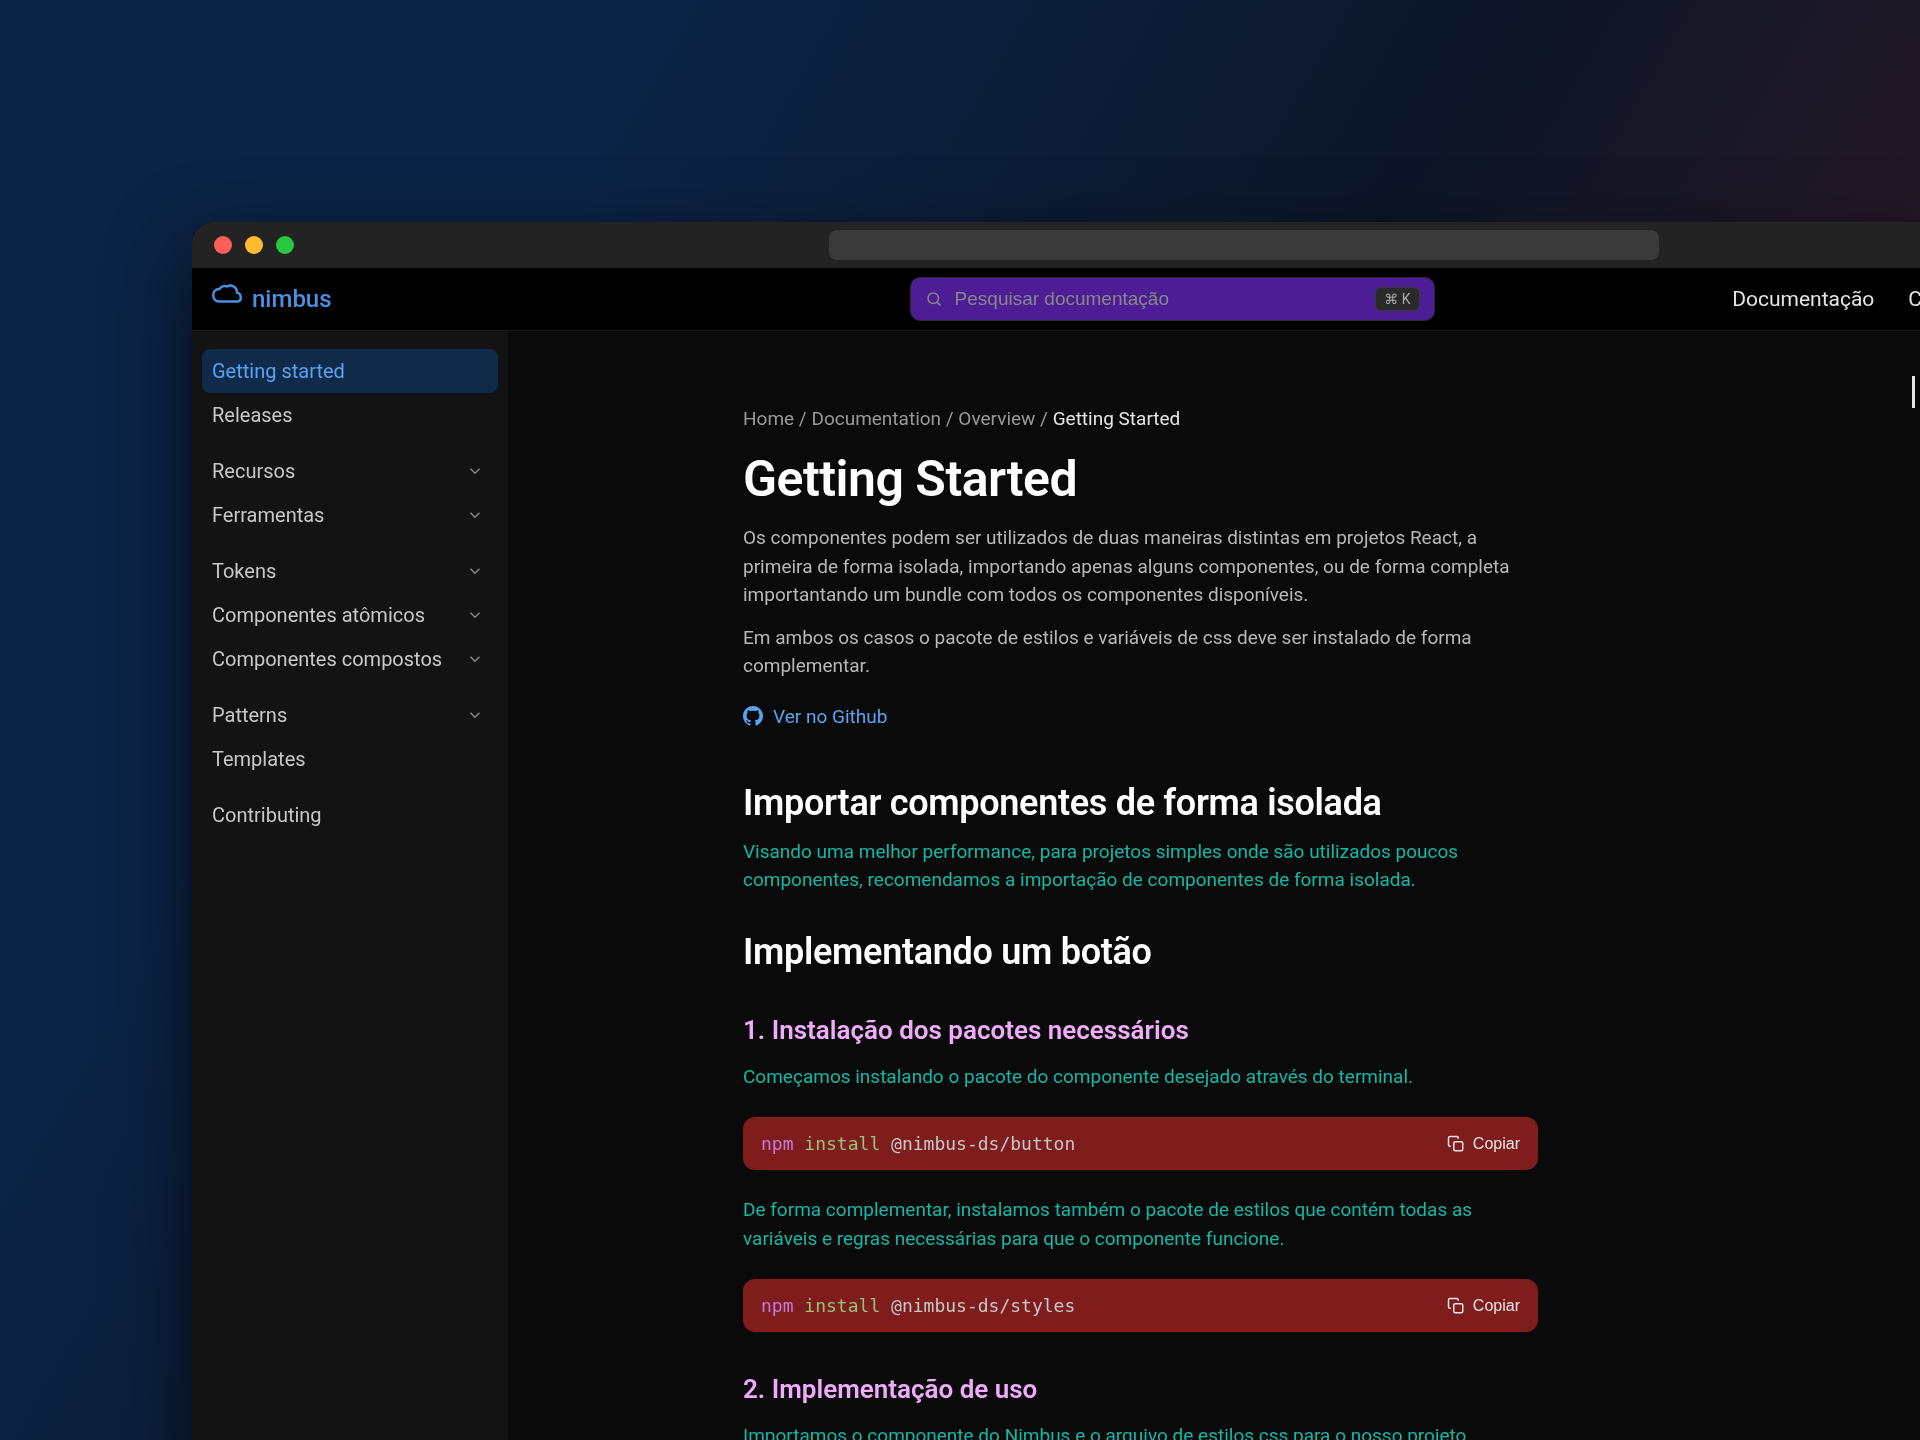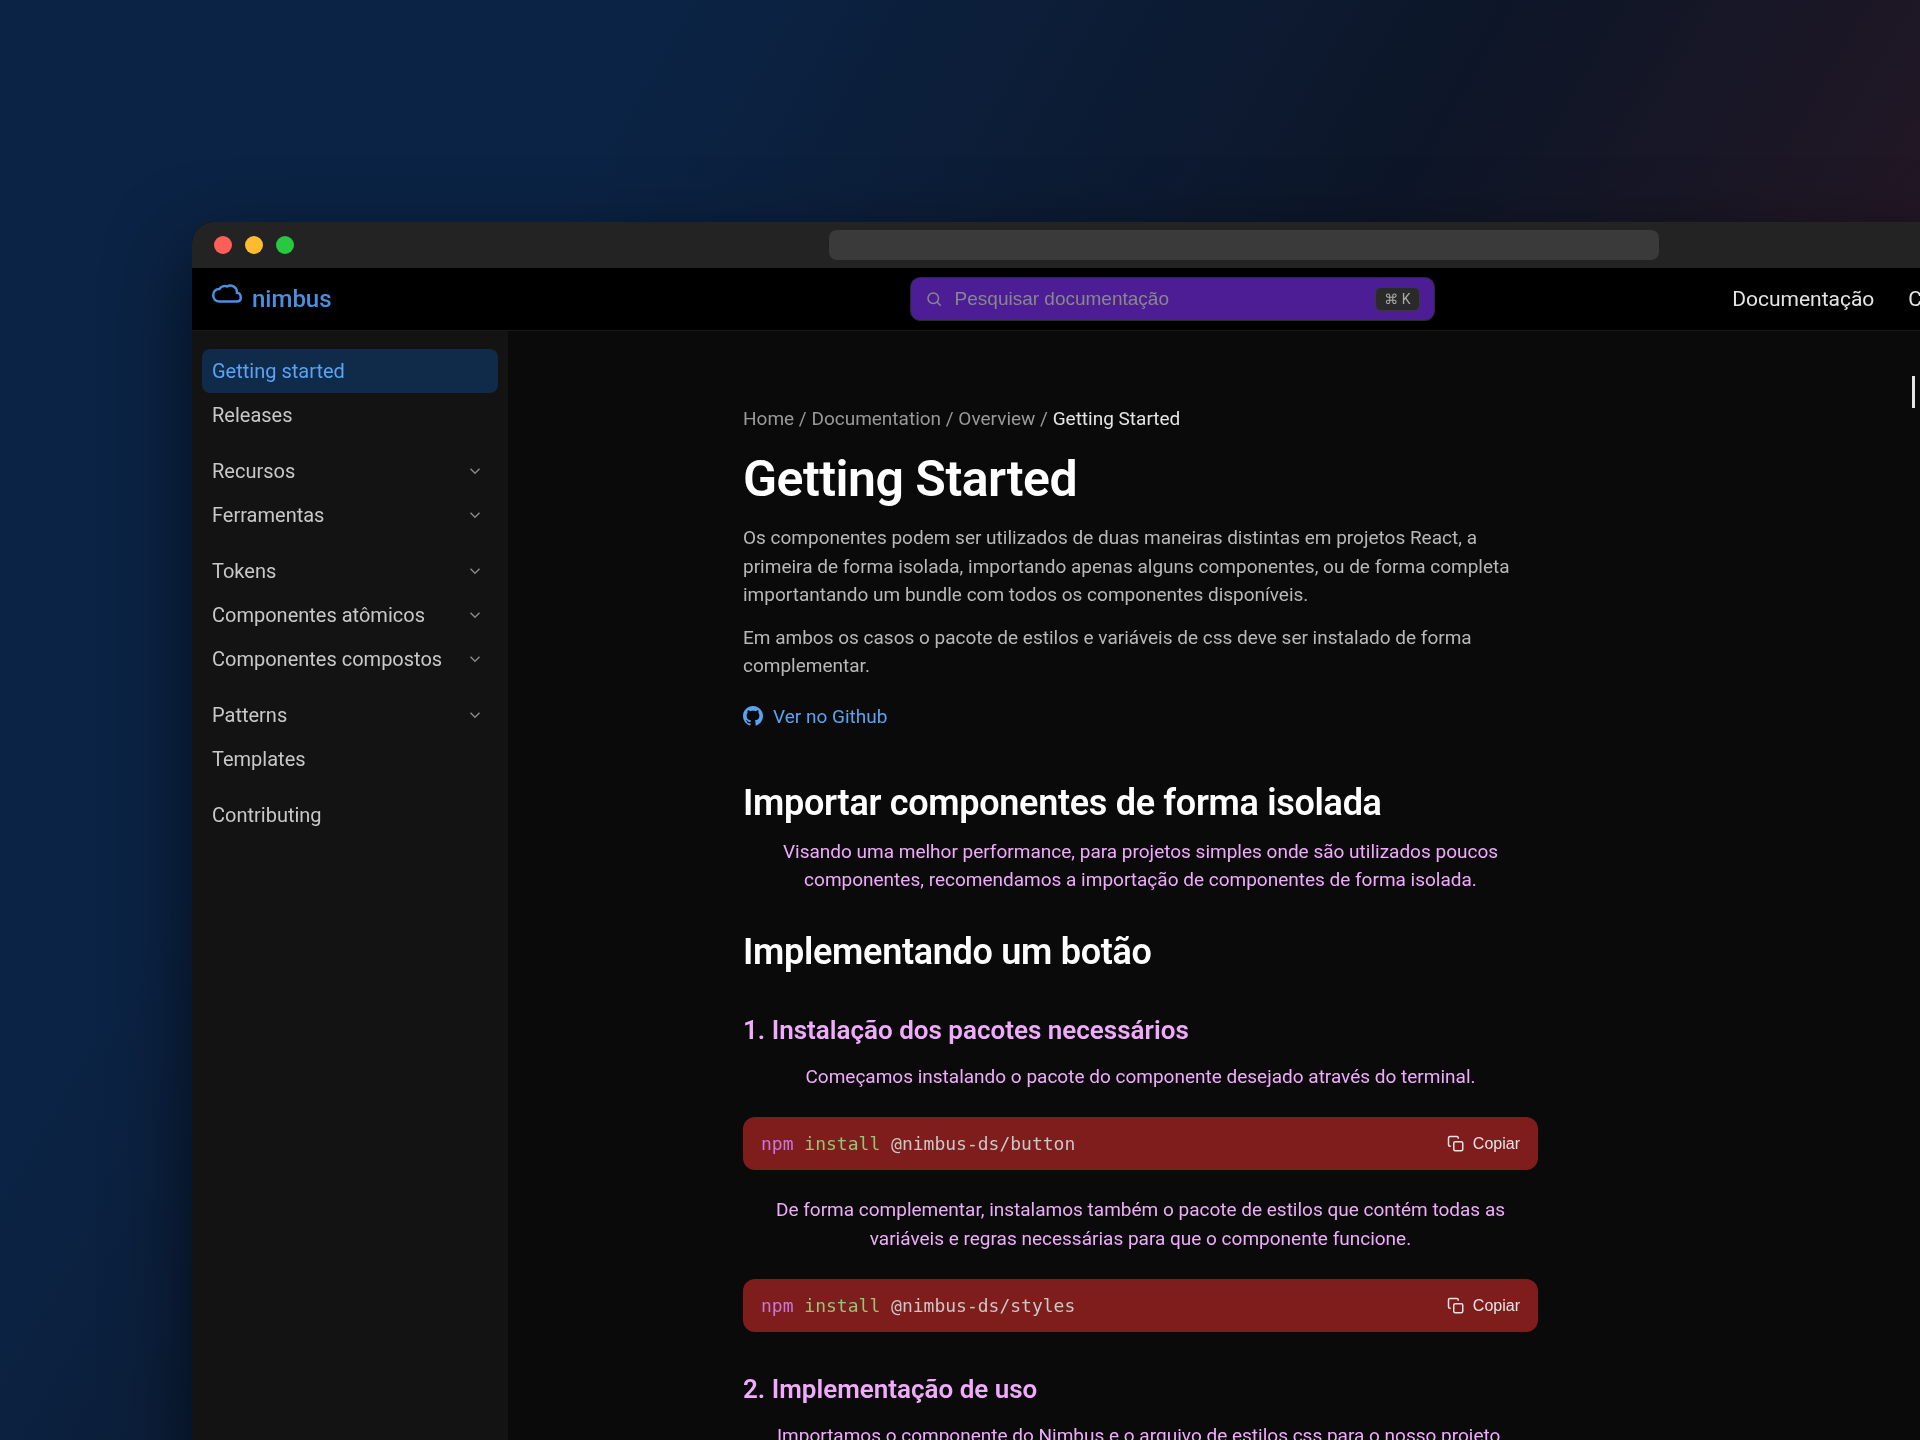--- a/index.html
+++ b/index.html
@@ -156,24 +156,23 @@
   color: #5aa3f0;
   font-size: 19px;
   margin-top: 10px;
   margin-bottom: 54px;
   cursor: pointer;
 }
 .h2 { font-size: 36px; font-weight: 600; color: #fff; margin-bottom: 14px; letter-spacing: -0.3px; }
 .h3 { font-size: 26px; font-weight: 600; color: #f0abfc; margin-bottom: 18px; margin-top: 42px; }
 .section-p {
   font-size: 19px;
-  color: #f0abfc;
+  color: #14b8a6;
   line-height: 1.5;
   margin-bottom: 26px;
-  text-align: center;
 }
 .code-block {
   background: #7f1d1d;
   border-radius: 12px;
   padding: 16px 18px;
   display: flex;
   align-items: center;
   justify-content: space-between;
   margin-bottom: 26px;
   font-family: "SF Mono", Menlo, Monaco, Consolas, monospace;

